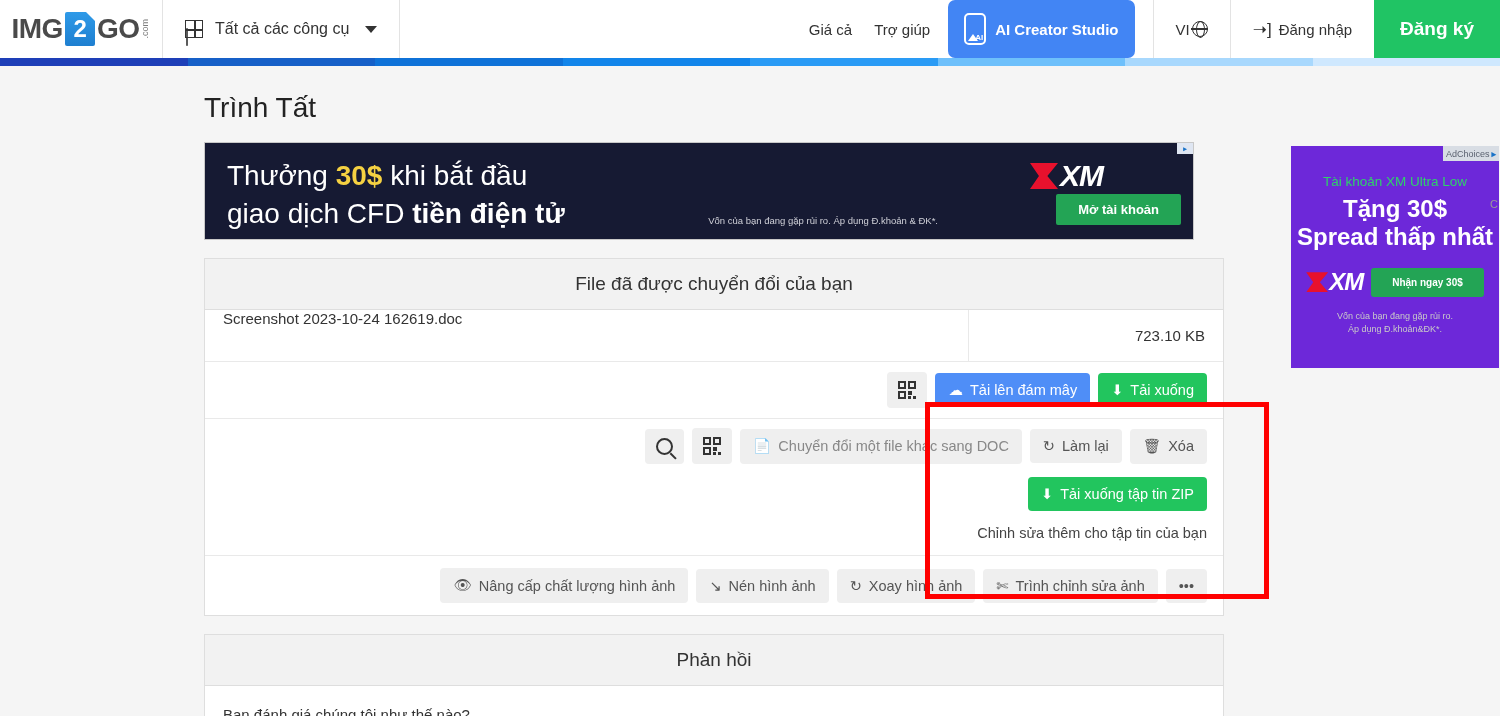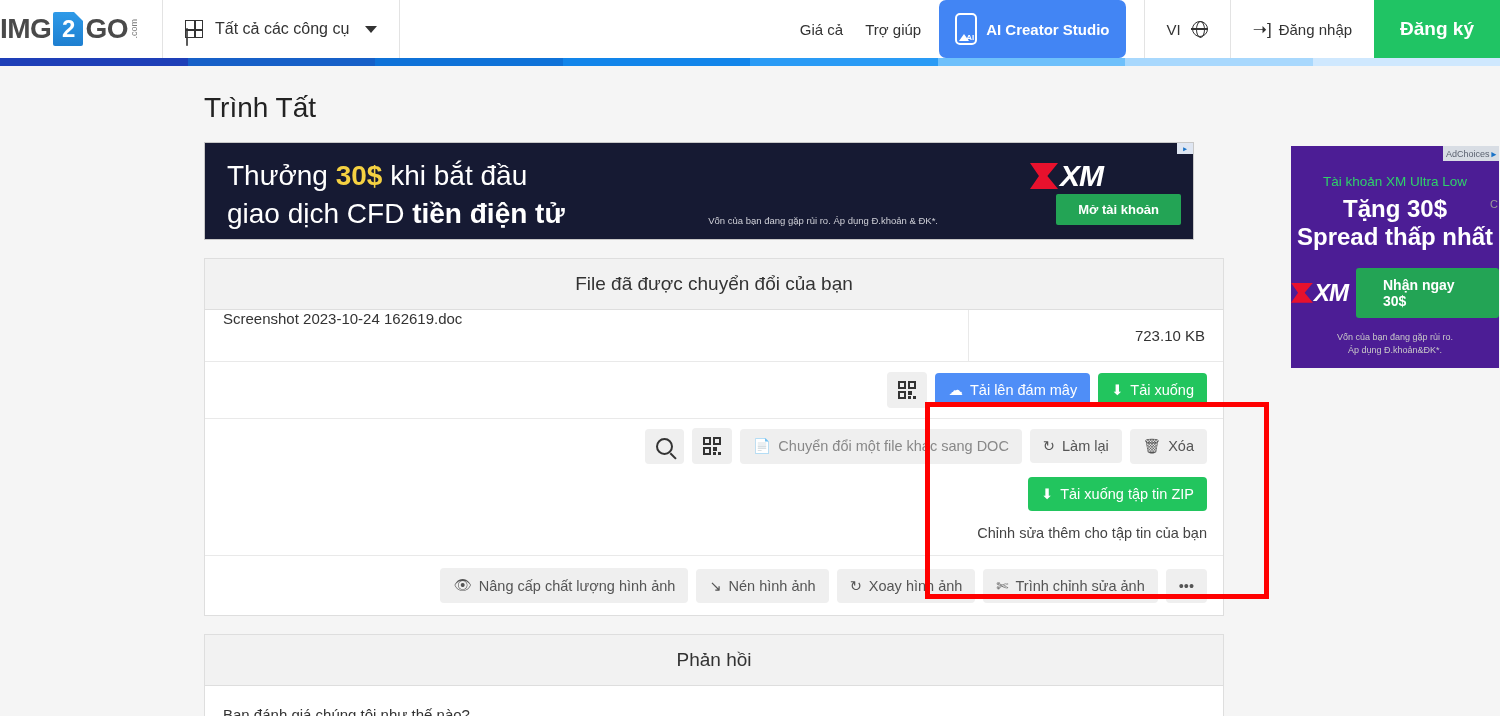--- a/index.html
+++ b/index.html
@@ -13,21 +13,21 @@
   
   .header {
     height: 58px;
     background: #ffffff;
     display: flex;
     align-items: stretch;
     position: relative;
   }
   .logo-cell {
     width: 163px;
-    display: flex; align-items: center; justify-content: flex-start;
+    display: flex; align-items: center; justify-content: center;
     border-right: 1px solid #e3e3e3;
   }
   .logo {
     display: flex; align-items: center;
     font-size: 28px; font-weight: bold; letter-spacing: -0.5px;
     color: #4a4a4a;
   }
   .logo .img { color: #4a4a4a; }
   .logo .two {
     position: relative;
@@ -93,21 +93,21 @@
     width:22px;height:32px;border:2px solid #fff;border-radius:5px;position:relative;
     display:flex;align-items:flex-end;justify-content:flex-end;
   }
   .ai-ico span{font-size:8px;font-weight:bold;line-height:1;padding:0 1px 1px 0;}
   .ai-ico:before{
     content:"";position:absolute;left:2px;bottom:2px;width:0;height:0;
     border-left:5px solid transparent;border-right:5px solid transparent;border-bottom:7px solid #fff;
   }
 
   .lang {
-    display:flex;align-items:center;gap:11px;
+    display:flex;align-items:center;gap:2px;
     padding: 0 22px; height: 100%;
     border-left:1px solid #e3e3e3; border-right:1px solid #e3e3e3;
     font-size:15px;color:#333;cursor:pointer;
   }
   .globe{width:16px;height:16px;border:1.5px solid #333;border-radius:50%;position:relative;}
   .globe:before{content:"";position:absolute;left:-1.5px;right:-1.5px;top:50%;height:1.5px;background:#333;margin-top:-0.75px;}
   .globe:after{content:"";position:absolute;left:50%;top:-1.5px;bottom:-1.5px;width:7px;margin-left:-3.5px;border:1.5px solid #333;border-radius:50%;}
 
   .login {
     display:flex;align-items:center;gap:7px;
@@ -222,36 +222,36 @@
   }
 
   
   .fb-body{ padding: 20px 18px 10px; }
   .fb-q{font-size:15px;color:#333;margin-bottom:10px;}
 
   
   .right-ad{
     position:absolute; left:1291px; top:80px;
     width:208px; height:222px;
-    background:#4c1d95; color:#fff;
+    background:#6d28d9; color:#fff;
     overflow:hidden;
   }
   .ad-choices{
     position:absolute;right:0;top:0;height:15px;background:#d8dde4;
     display:flex;align-items:center;gap:2px;padding:0 3px;
   }
   .ad-choices span{font-size:9px;color:#5b6270;}
   .ad-choices b{font-size:9px;color:#1a73c8;}
   .rad-l1{ text-align:center; color:#2fd16a; font-size:13.5px; margin-top:28px;}
   .rad-l2{ text-align:center; font-size:24px;font-weight:bold;line-height:1.18;margin-top:6px;}
   .rad-row{display:flex;align-items:center;justify-content:center;gap:8px;margin-top:16px;}
   .rad-xm{display:flex;align-items:center;gap:1px;}
   .rad-flag{width:22px;height:20px;background:#e8112d;clip-path:polygon(0 0,100% 0,62% 50%,100% 100%,0 100%,32% 50%);}
   .rad-word{font-size:24px;font-weight:bold;font-style:italic;letter-spacing:-1px;}
-  .rad-btn{background:#23a455;color:#fff;font-size:14px;font-weight:bold;padding:9px 27px;border-radius:3px;}
+  .rad-btn{background:#23a455;color:#fff;font-size:10px;font-weight:bold;padding:9px 21px;border-radius:3px;}
   .rad-disc{text-align:center;font-size:9px;color:#c9c9c9;margin-top:13px;line-height:1.5;}
   .ad-corner{position:absolute;left:1490px;top:132px;font-size:11px;color:#999;}
 
   
   .redbox{
     position:absolute;
     left:925px; top:336px; width:344px; height:197px;
     border:5px solid #ff0000;
     pointer-events:none;
     z-index:50;

